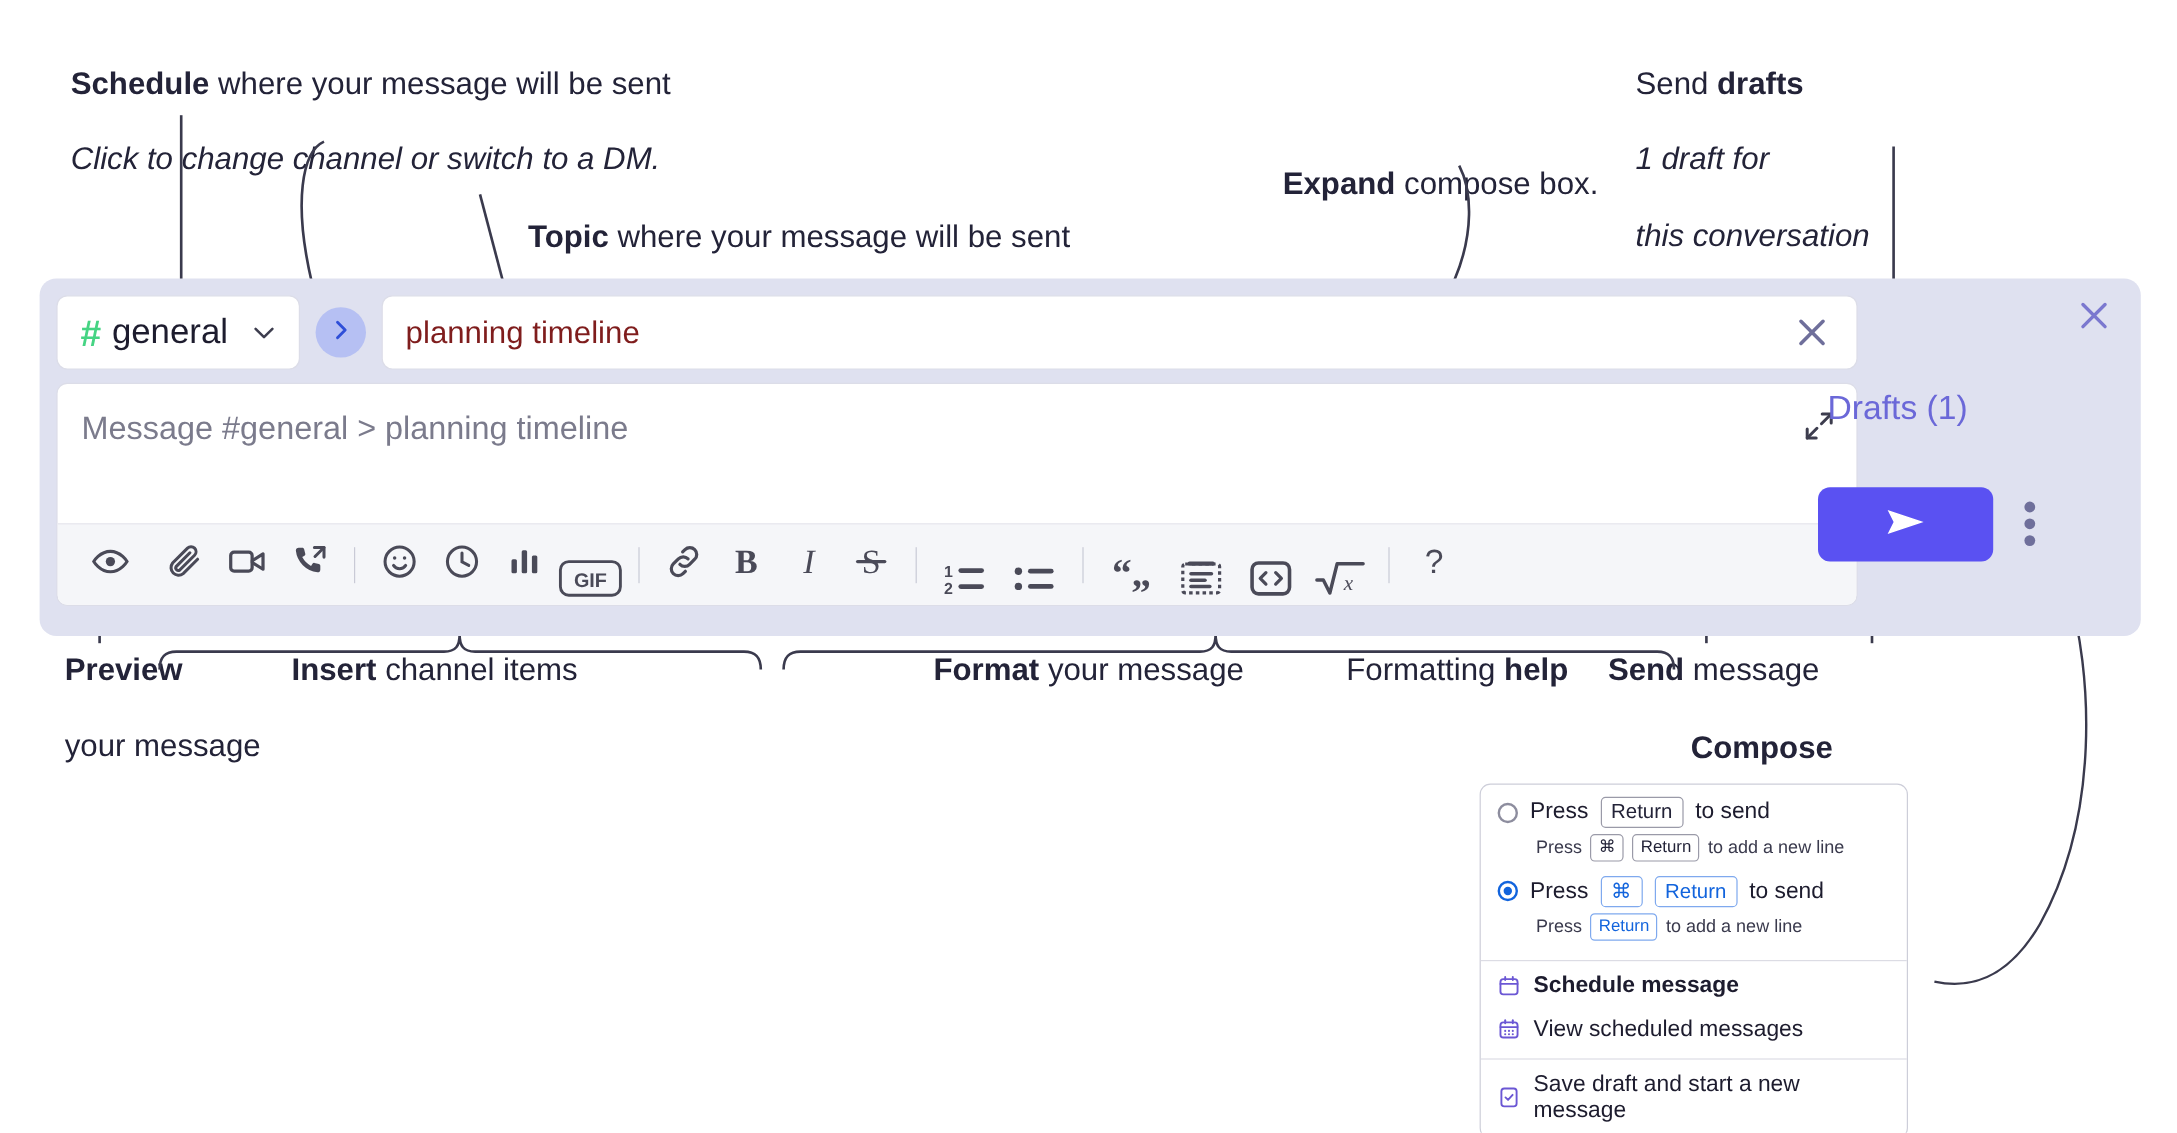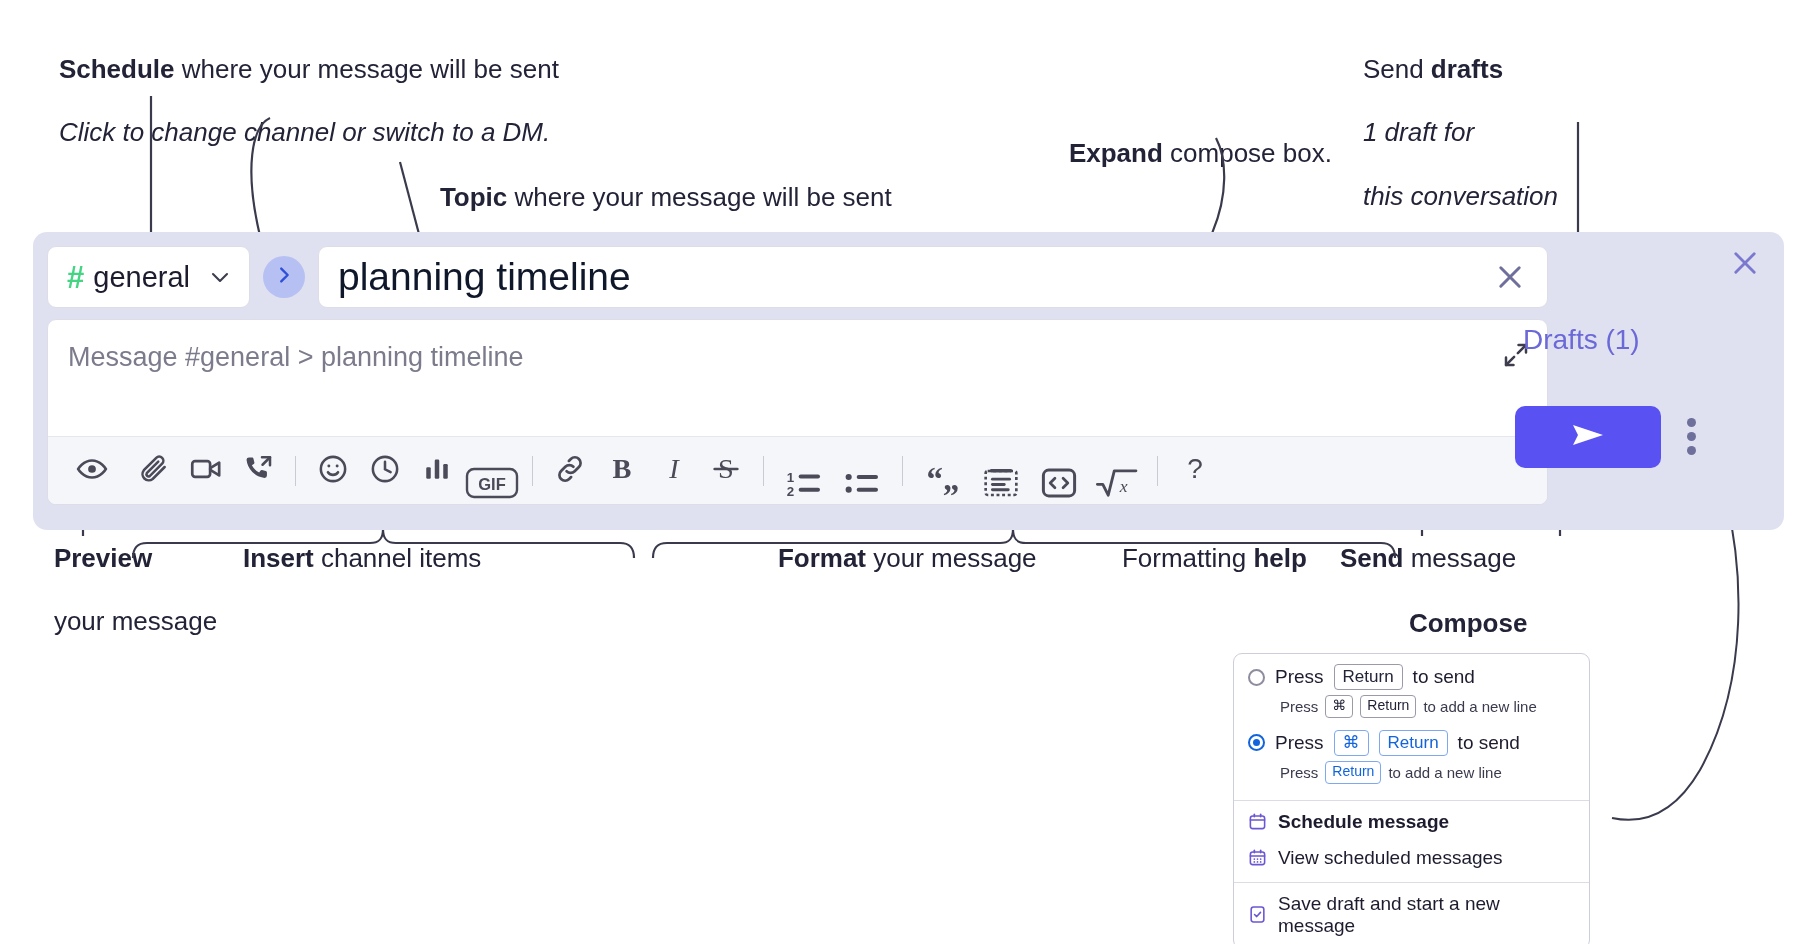--- a/index.html
+++ b/index.html
@@ -54,21 +54,21 @@
   .chev { margin-left:auto; display:flex; }
   .goto-btn {
     width:42px; height:42px; border-radius:50%;
     background:#b6c0f3; display:flex; align-items:center; justify-content:center;
     flex: 0 0 42px;
   }
   .topic-field {
     flex:1 1 auto; height:62px;
     background:#fff; border:1px solid #dcdde8; border-radius:9px;
     display:flex; align-items:center; padding: 0 14px 0 19px;
-    font-size:39px; color:#0f172a;
+    font-size:26px; color:#7f1d1d;
   }
   .topic-field .tclear { margin-left:auto; display:flex; padding-right:6px; }
 
   .msgbox {
     margin-top: 11px;
     height: 186px;
     background:#ffffff; border:1px solid #dcdde8; border-radius:9px;
     position:relative; overflow:hidden;
   }
   .msg-placeholder {

